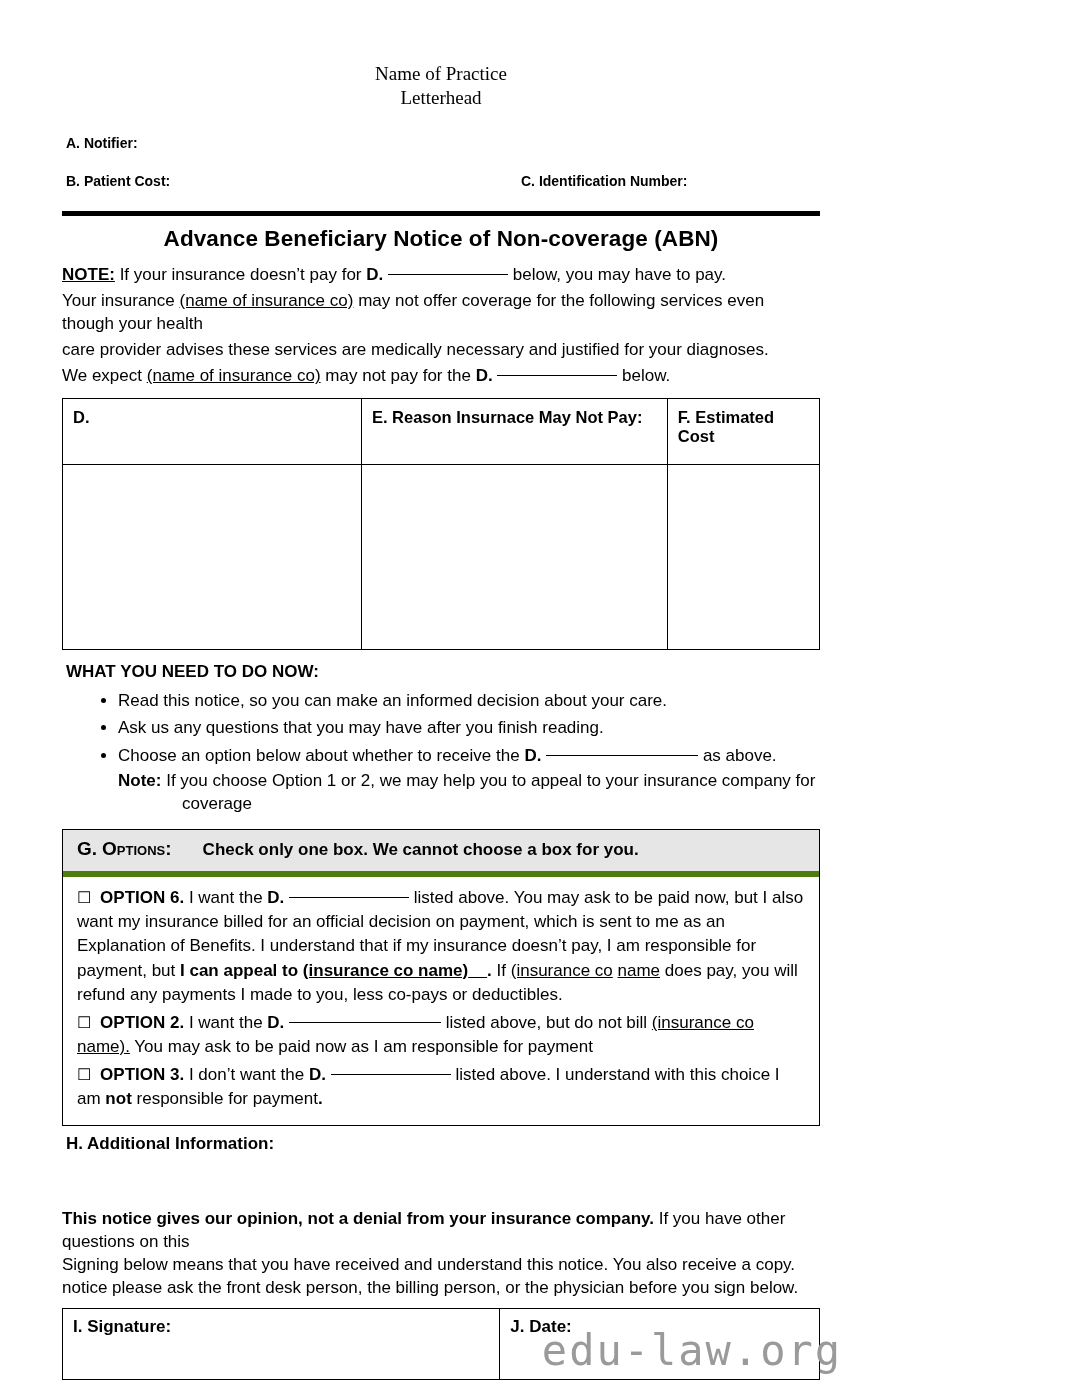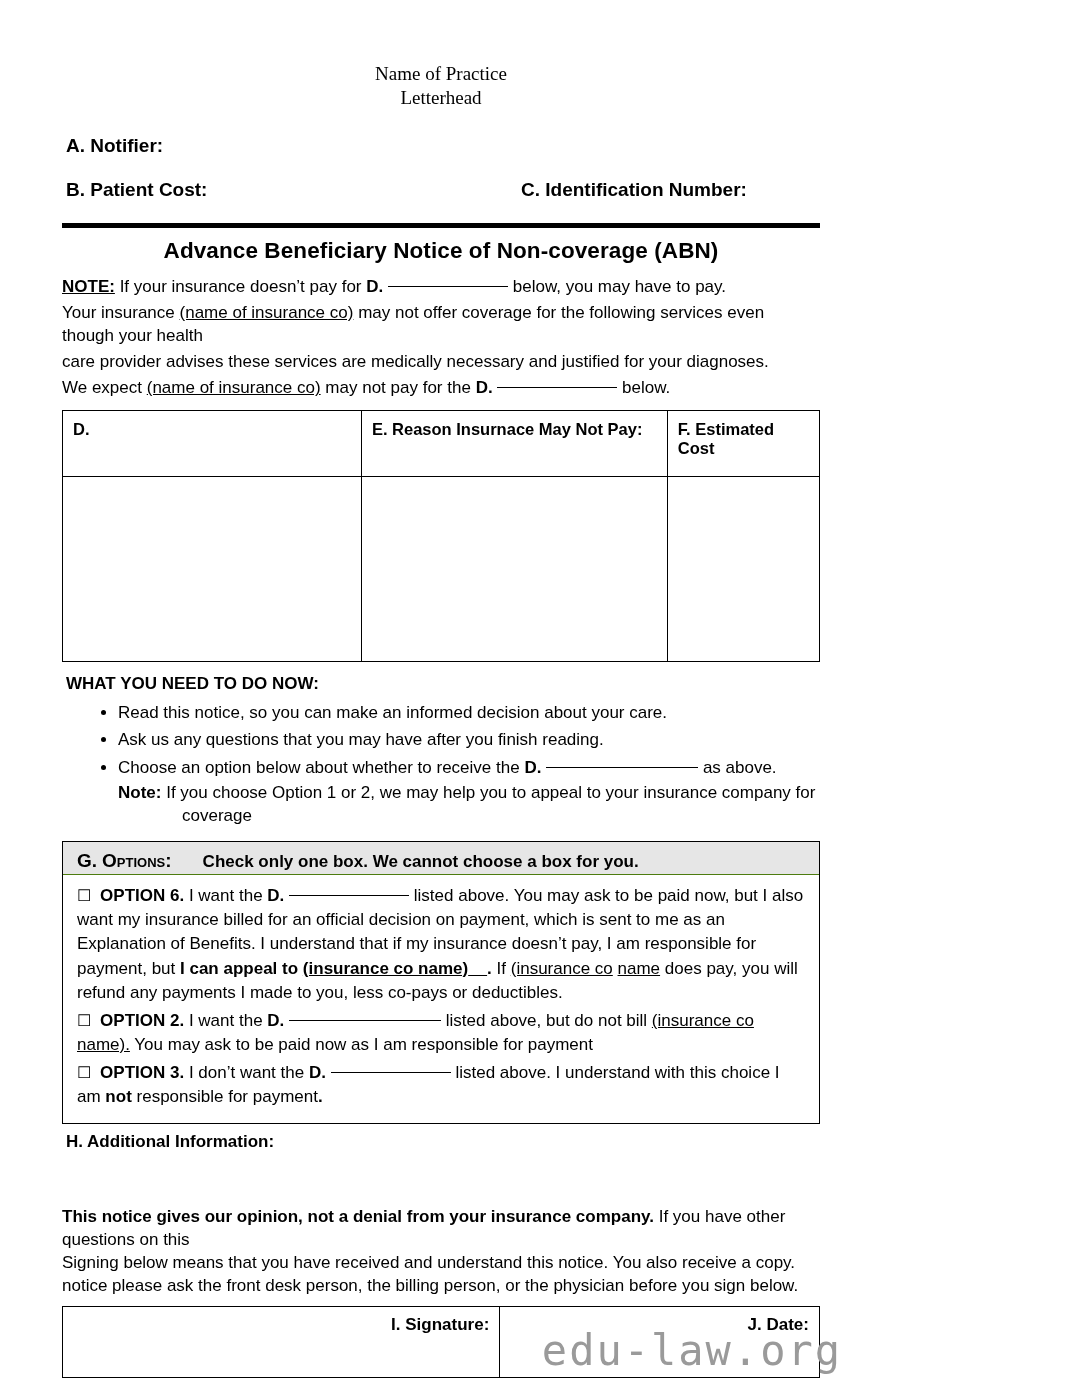--- a/index.html
+++ b/index.html
@@ -27,21 +27,21 @@
     font-family: "Liberation Serif", serif;
     font-size: 19px;
     line-height: 1.28;
     margin-top: 12px;
     margin-bottom: 24px;
   }
   .letterhead div { white-space: pre; }
 
   .idblock { margin-left: 4px; }
   .idrow {
-    font-size: 19px;
+    font-size: 14px;
     font-weight: bold;
     margin-bottom: 22px;
     display: flex;
   }
   .idrow .left { width: 455px; }
   .idrow .right { }
 
   .hr-thick {
     border: none;
     border-top: 5px solid #000;
@@ -128,22 +128,22 @@
     max-width: 840px;
   }
   .note-sub .hang { display: block; margin-left: 64px; }
 
   .options-box {
     border: 1px solid #000;
     margin-top: 14px;
   }
   .options-head {
     background: #e6e6e6;
-    border-bottom: 1px solid #4d7c0f;
-    padding: 8px 14px 2px 14px;
+    border-bottom: 6px solid #4d7c0f;
+    padding: 8px 14px 11px 14px;
     font-size: 18px;
     font-weight: bold;
   }
   .options-head .smallcaps { font-variant: small-caps; font-size: 19px; }
   .options-head .check-txt { margin-left: 26px; font-size: 17px; }
   .options-body {
     padding: 9px 14px 10px 14px;
     font-size: 17px;
     line-height: 1.42;
   }
@@ -172,21 +172,20 @@
     margin-top: 8px;
     table-layout: fixed;
   }
   table.sign td {
     border: 1px solid #000;
     height: 54px;
     vertical-align: top;
     padding: 8px 10px;
     font-size: 17px;
     font-weight: bold;
-    text-align: right;
   }
   .sign-left { width: 55%; }
 
   .revision {
     font-family: "Liberation Serif", serif;
     font-size: 18px;
     margin-top: 14px;
     margin-left: 4px;
   }
   .watermark {

